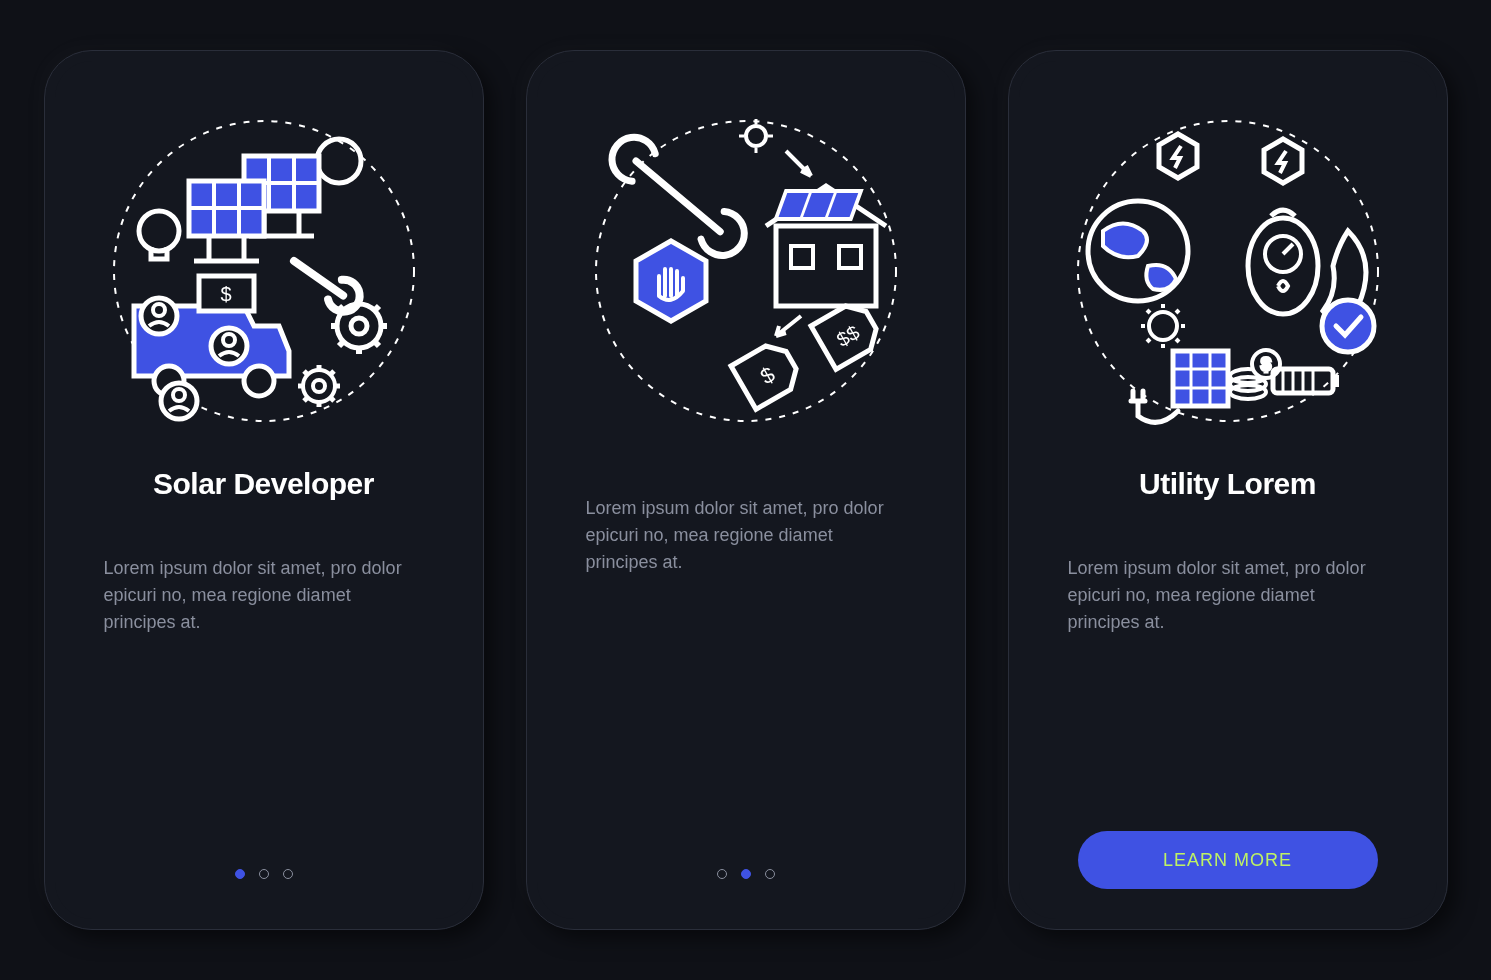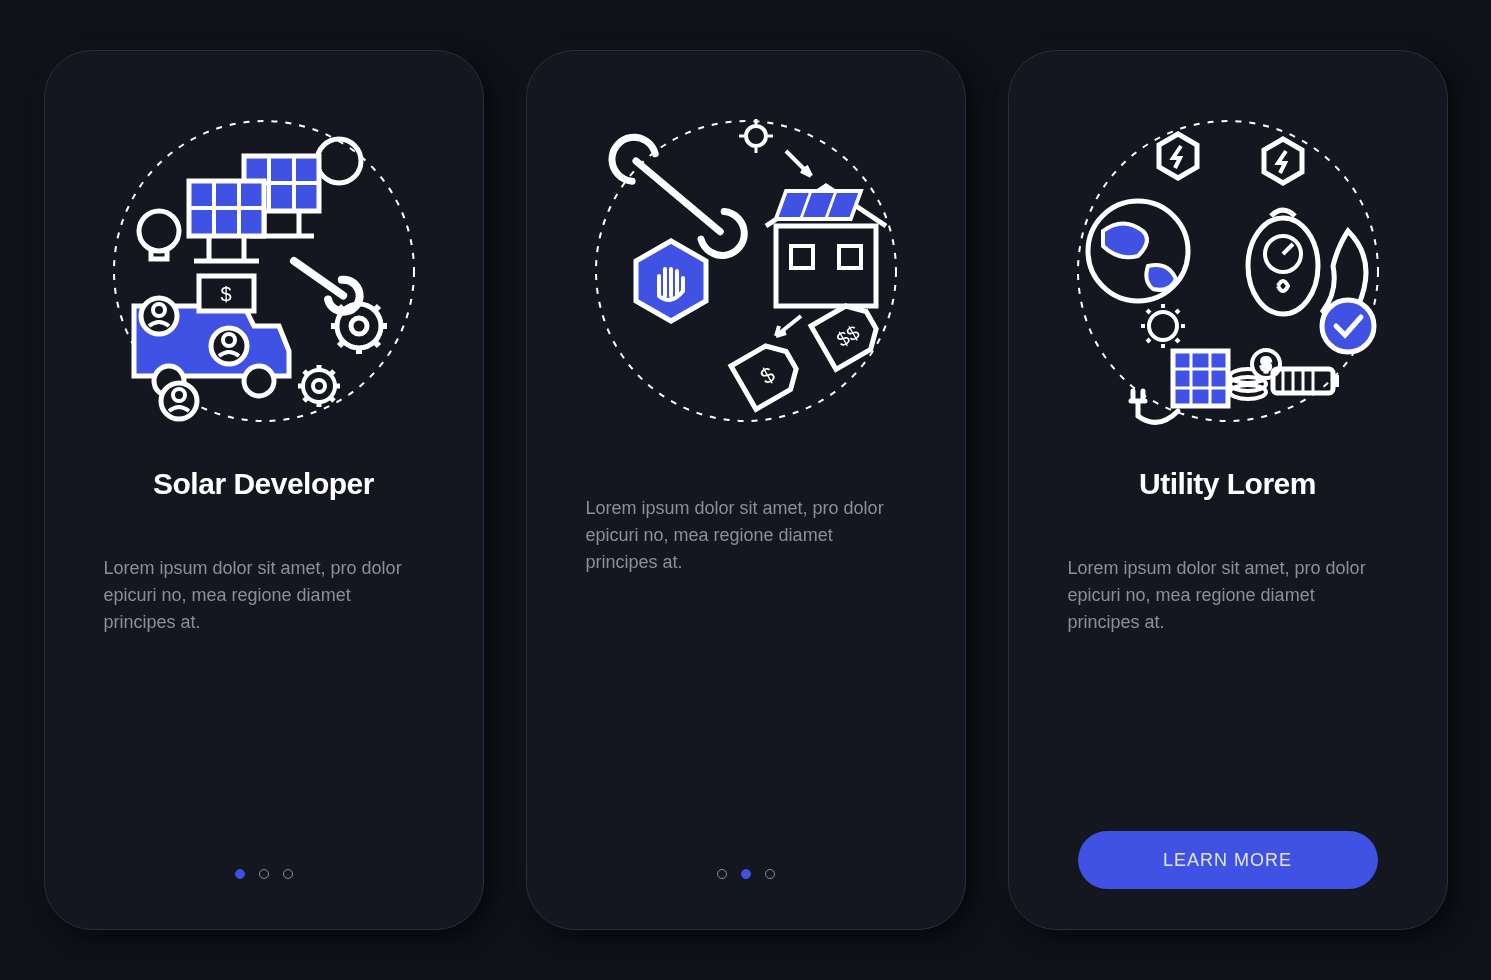--- a/index.html
+++ b/index.html
@@ -27,21 +27,21 @@
   }
   .illus-wrap{width:340px;height:340px;margin-top:20px;display:flex;align-items:center;justify-content:center;}
   .illus-wrap svg{width:100%;height:100%;}
   .title{color:var(--text);font-weight:700;font-size:30px;margin-top:26px;text-align:right;letter-spacing:-0.5px;}
   .desc{color:var(--muted);font-size:18px;line-height:1.5;text-align:left;margin-top:54px;max-width:320px;}
   .dots{position:absolute;bottom:50px;display:flex;gap:14px;}
   .dot{width:10px;height:10px;border-radius:50%;border:1.5px solid var(--muted);box-sizing:border-box;}
   .dot.active{background:var(--accent);border-color:var(--accent);}
   .cta{
     position:absolute;bottom:40px;left:50%;transform:translateX(-50%);
-    background:var(--accent);color:#e5e5e5;border:none;
+    background:var(--accent);color:#bef264;border:none;
     width:300px;height:58px;border-radius:30px;
     font-size:18px;font-weight:500;letter-spacing:1px;
   }
 </style>
 </head>
 <body>
 
 <div class="card">
   <div class="illus-wrap">
     <svg viewBox="0 0 340 340">

